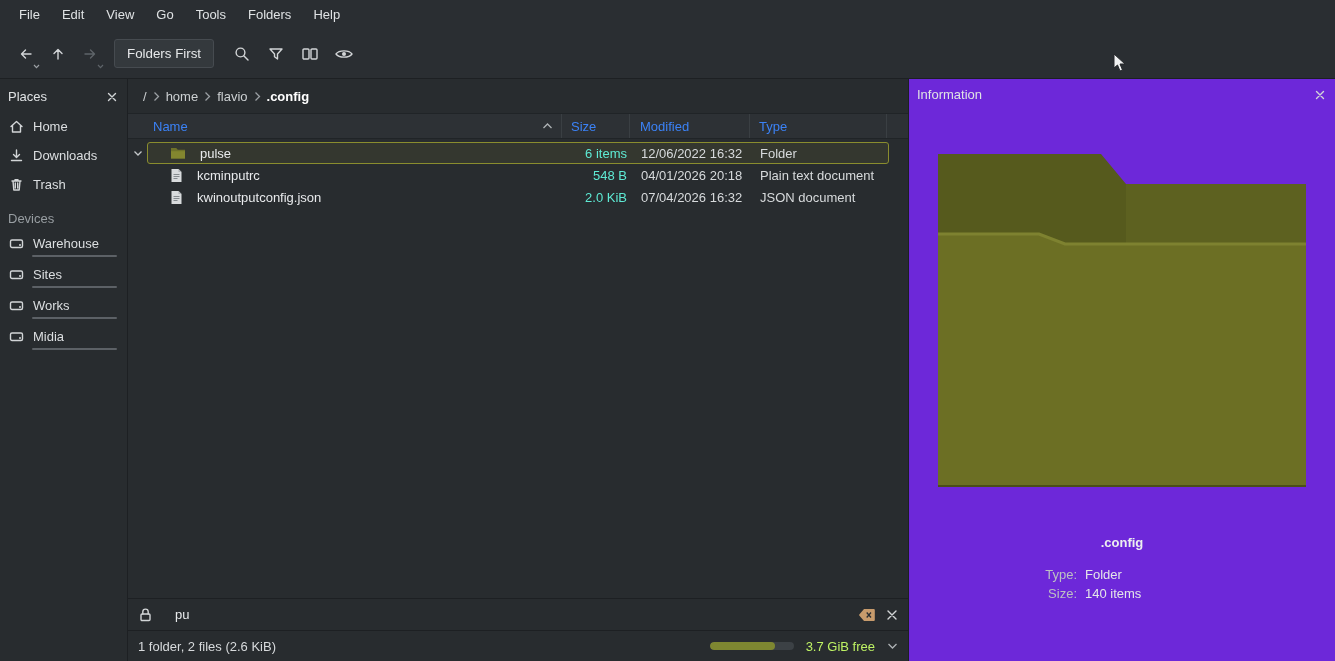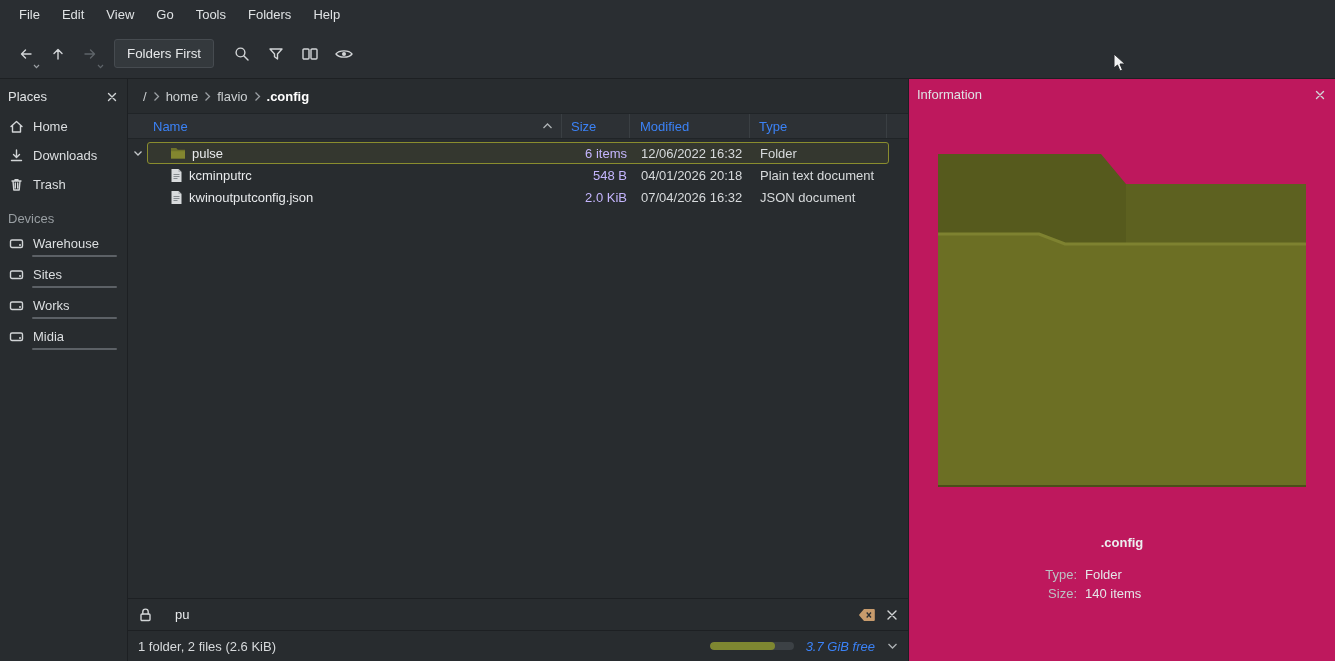--- a/index.html
+++ b/index.html
@@ -56,36 +56,36 @@
   .th-size { width:68px;  padding-left:9px; }
   .th-mod  { width:120px; padding-left:10px; }
   .th-type { width:137px; padding-left:9px; }
   .th-sliver { flex:1; border-right:none; }
 
   .rows { flex:1; padding-top:3px; overflow:hidden; }
   .row { display:flex; align-items:center; height:22px; }
   .expander { width:19px; display:flex; align-items:center; justify-content:center; flex-shrink:0; }
   .row-box { flex:1; display:flex; align-items:center; height:22px; border:1px solid transparent; border-radius:3px; margin-right:20px; }
   .row-box.selected { border-color:#8a8d2e; background:rgba(138,141,46,0.12); }
-  .cell-name { width:415px; display:flex; align-items:center; gap:6px; padding-left:22px; color:#e8eaec; white-space:nowrap; }
-  .cell-size { width:68px; text-align:right; padding-right:4px; color:#c4b5fd; }
+  .cell-name { width:415px; display:flex; align-items:center; gap:14px; padding-left:22px; color:#e8eaec; white-space:nowrap; }
+  .cell-size { width:68px; text-align:right; padding-right:4px; color:#5eead4; }
   .cell-mod  { width:120px; padding-left:10px; color:#d7dadc; white-space:nowrap; }
   .cell-type { width:137px; padding-left:9px; color:#d7dadc; white-space:nowrap; }
 
   .filter-bar { height:32px; border-top:1px solid #1d2023; display:flex; align-items:center; padding:0 10px; gap:10px; }
   .filter-input { flex:1; background:transparent; border:none; outline:none; color:#e8eaec; font:inherit; padding-left:12px; }
 
   .status-bar { height:31px; border-top:1px solid #1d2023; display:flex; align-items:center; padding:0 10px; gap:12px; }
   .status-summary { color:#d7dadc; }
   .capacity { width:84px; height:8px; border-radius:4px; background:#3c4145; margin-left:auto; overflow:hidden; }
   .capacity-fill { width:78%; height:100%; background:#7e8731; border-radius:4px; }
-  .free-space { color:#3b82f6;font-style:italic; }
-
-  
-  .info { width:427px; border-left:1px solid #1d2023; flex-shrink:0; display:flex; flex-direction:column; background:#be185d; }
+  .free-space { color:#bef264; }
+
+  
+  .info { width:427px; border-left:1px solid #1d2023; flex-shrink:0; display:flex; flex-direction:column; background:#6d28d9; }
   .info-body { flex:1; display:flex; flex-direction:column; align-items:center; }
   .info-folder-wrap { margin-top:38px; }
   .info-name { margin-top:42px; font-weight:bold; color:#eceeef; }
   .props { display:grid; grid-template-columns:168px auto; column-gap:8px; row-gap:4px; margin-top:17px; width:100%; }
   .prop-label { text-align:right; color:#bcc0c3; }
   .prop-value { color:#e4e6e8; }
 
   .cursor { position:absolute; left:1113px; top:53px; z-index:50; pointer-events:none; }
 </style>
 </head>

